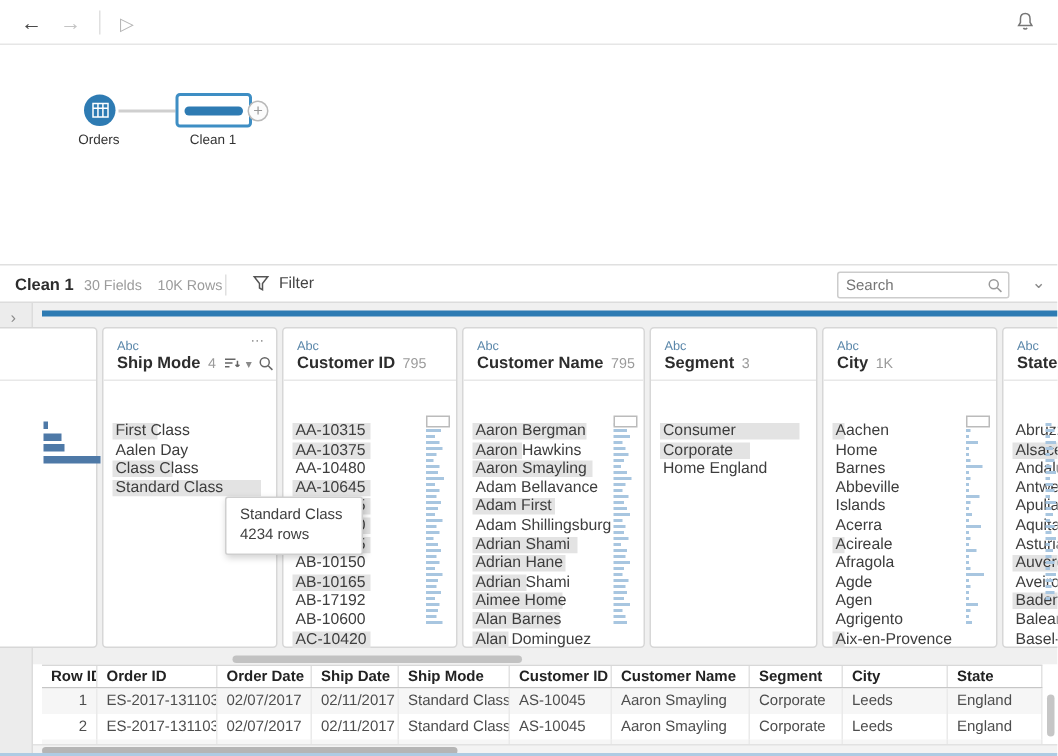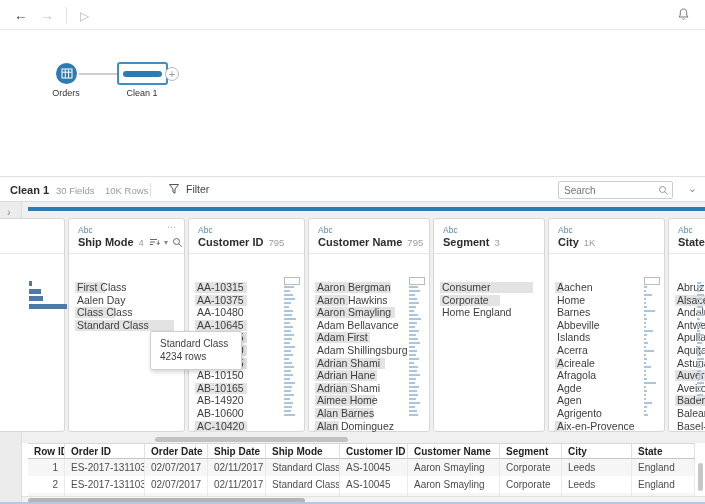--- a/index.html
+++ b/index.html
@@ -238,21 +238,21 @@
   <div class="vals">
       <div class="vrow"><span class="vhl" style="width: 52px;"></span><span class="vtx">AA-10315</span></div>
       <div class="vrow"><span class="vhl" style="width: 52px;"></span><span class="vtx">AA-10375</span></div>
       <div class="vrow"><span class="vtx">AA-10480</span></div>
       <div class="vrow"><span class="vhl" style="width: 52px;"></span><span class="vtx">AA-10645</span></div>
       <div class="vrow"><span class="vhl" style="width: 52px;"></span><span class="vtx">AB-10015</span></div>
       <div class="vrow"><span class="vhl" style="width: 52px;"></span><span class="vtx">AB-10060</span></div>
       <div class="vrow"><span class="vhl" style="width: 52px;"></span><span class="vtx">AB-10105</span></div>
       <div class="vrow"><span class="vtx">AB-10150</span></div>
       <div class="vrow"><span class="vhl" style="width: 52px;"></span><span class="vtx">AB-10165</span></div>
-      <div class="vrow"><span class="vtx">AB-14920</span></div>
+      <div class="vrow"><span class="vtx">AB-17192</span></div>
       <div class="vrow"><span class="vtx">AB-10600</span></div>
       <div class="vrow"><span class="vhl" style="width: 52px;"></span><span class="vtx">AC-10420</span></div>
     </div>
   <div class="vp"></div>
   <div class="hist">
       <div class="hbar" style="width: 8px;"></div>
       <div class="hbar" style="width: 10px;"></div>
       <div class="hbar" style="width: 6px;"></div>
       <div class="hbar" style="width: 9px;"></div>
       <div class="hbar" style="width: 11px;"></div>

